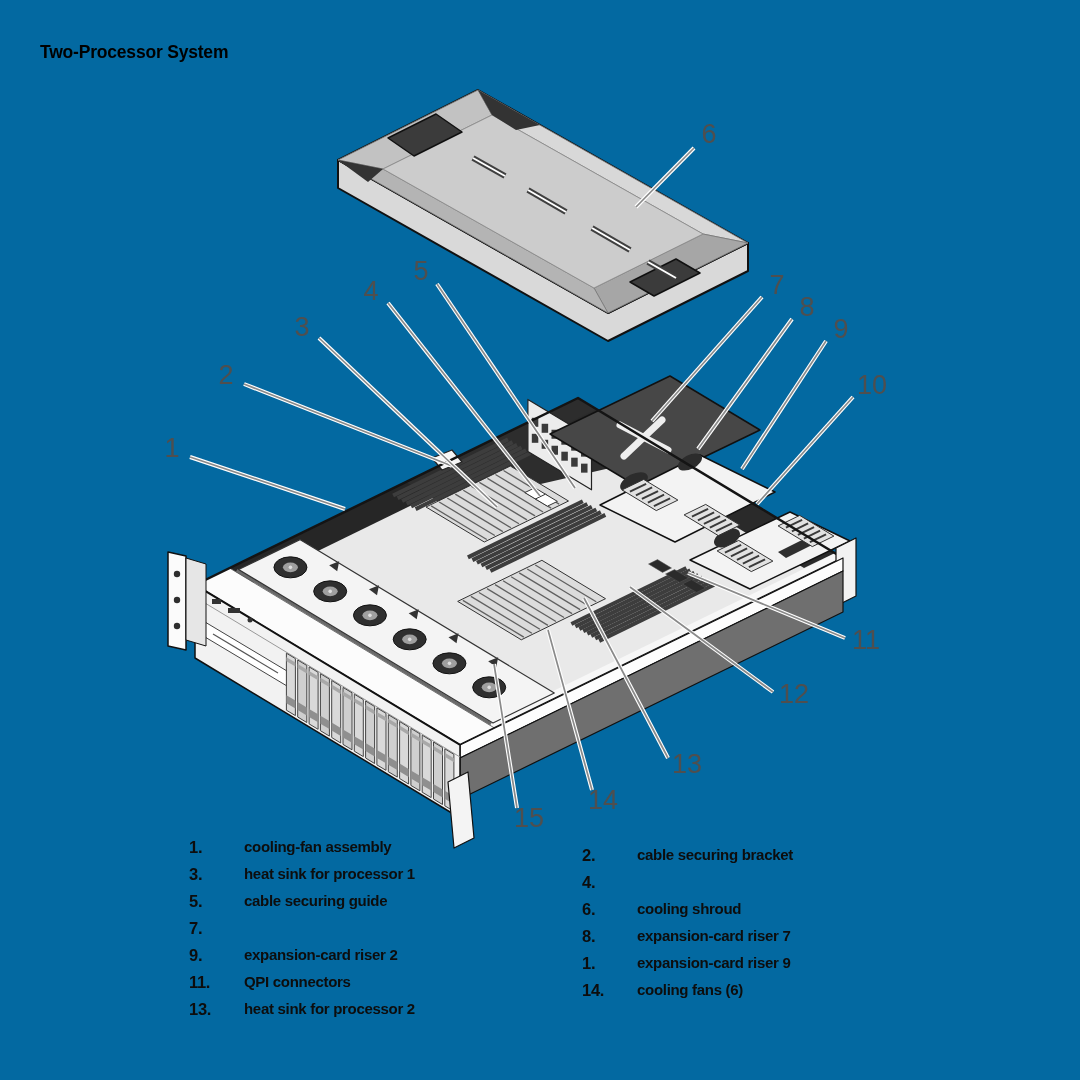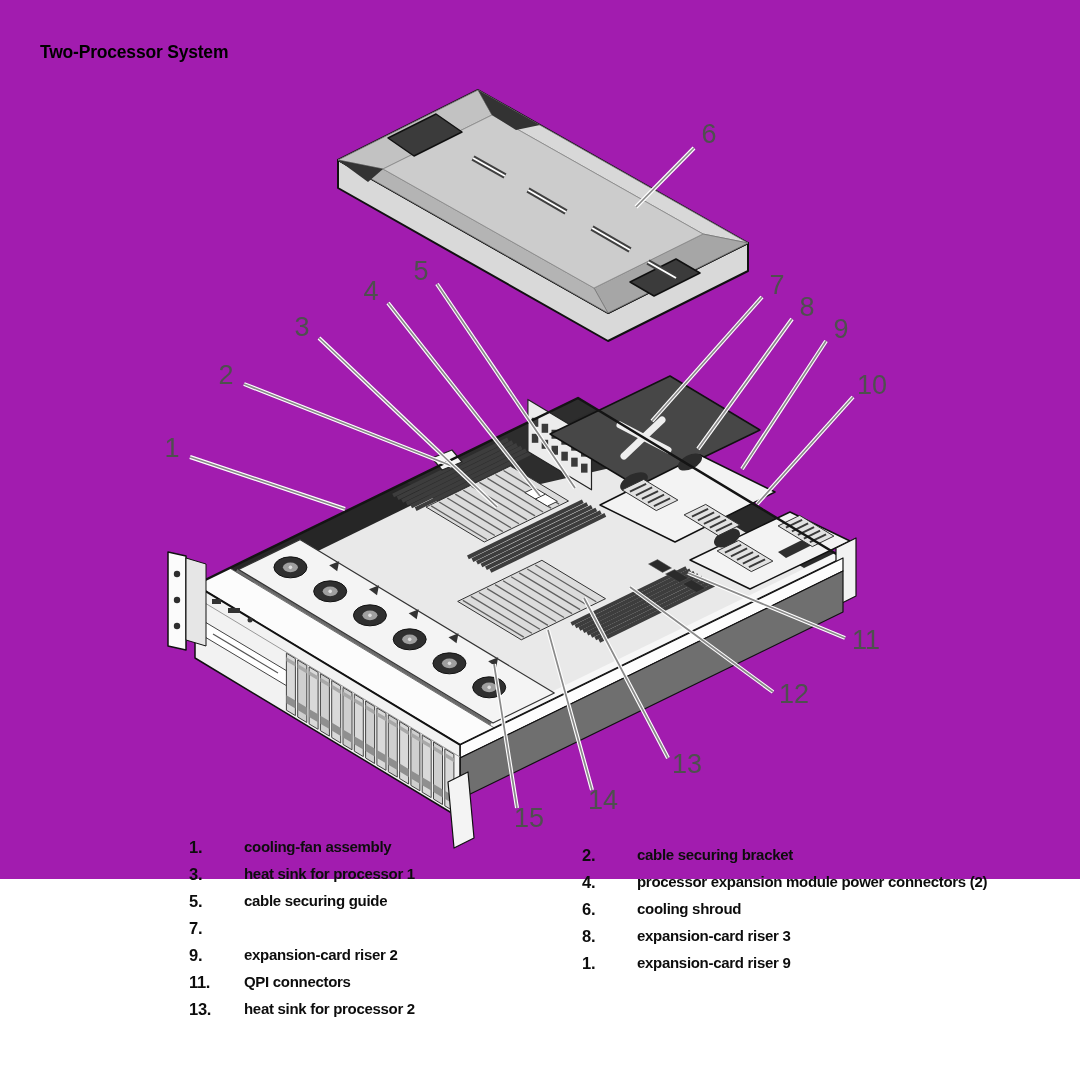--- a/index.html
+++ b/index.html
@@ -1,17 +1,17 @@
 <!DOCTYPE html>
 <html><head>
 <meta charset="utf-8">
 <style>
   html,body{margin:0;padding:0;background:#ffffff;width:1080px;height:1080px;overflow:hidden;
     font-family:"Liberation Sans",sans-serif;}
-  #page{position:relative;width:1080px;height:879px;background:#a21caf;text-decoration:underline;}
+  #page{position:relative;width:1080px;height:1080px;background:#0369a1;text-decoration:underline;}
   #figure-title{position:absolute;left:40px;top:42px;font-size:17.5px;font-weight:700;
     letter-spacing:-0.2px;color:#000;}
   #fig{position:absolute;left:0;top:0;}
   .lcol{position:absolute;}
   .lrow{display:flex;height:27px;align-items:flex-start;}
   .lnum{width:55px;flex:0 0 55px;font-size:16.5px;font-weight:700;letter-spacing:-0.3px;color:#0d0d0d;}
   .llab{font-size:15px;font-weight:700;letter-spacing:-0.3px;color:#0d0d0d;white-space:nowrap;}
 </style>
 </head>
 <body>
@@ -350,29 +350,32 @@
           <span class="llab">heat sink for processor 2</span>
         </div>
       </div>
     <div id="legend-right" class="lcol" style="left:582px;top:846px;">
         <div class="lrow">
           <span class="lnum">2.</span>
           <span class="llab">cable securing bracket</span>
         </div>
         <div class="lrow">
           <span class="lnum">4.</span>
-          <span class="llab">processor expansion module power connectors (2)</span>
         </div>
         <div class="lrow">
           <span class="lnum">6.</span>
           <span class="llab">cooling shroud</span>
         </div>
         <div class="lrow">
           <span class="lnum">8.</span>
-          <span class="llab">expansion-card riser 3</span>
+          <span class="llab">expansion-card riser 7</span>
         </div>
         <div class="lrow">
           <span class="lnum">1.</span>
           <span class="llab">expansion-card riser 9</span>
+        </div>
+        <div class="lrow">
+          <span class="lnum">14.</span>
+          <span class="llab">cooling fans (6)</span>
         </div>
       </div>
   </div>
 </div>
 
 </body></html>

